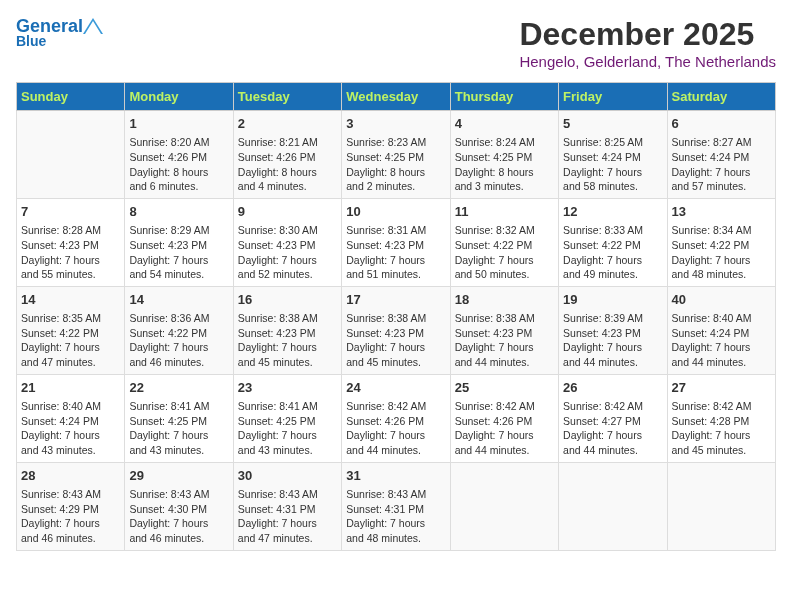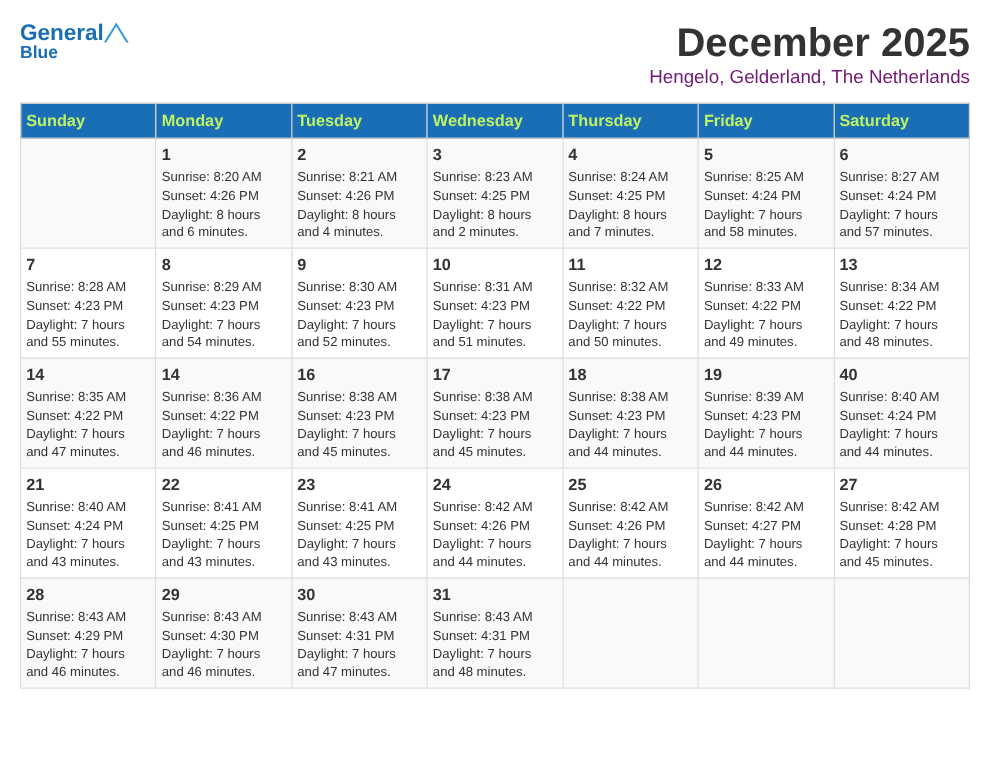--- a/index.html
+++ b/index.html
@@ -23,21 +23,20 @@
     .logo-text {
       font-size: 18px;
       font-weight: bold;
       color: #333;
       line-height: 1.1;
     }
     .logo-text span {
       color: #1a6eb5;
     }
     .title-block {
-      text-align: right;
     }
     .month-title {
       font-size: 32px;
       font-weight: bold;
       color: #333;
     }
     .subtitle {
       font-size: 15px;
       color: #701a75;
     }
@@ -139,21 +138,21 @@
           <div class="day-info">Sunrise: 8:23 AM</div>
           <div class="day-info">Sunset: 4:25 PM</div>
           <div class="day-info">Daylight: 8 hours</div>
           <div class="day-info">and 2 minutes.</div>
         </td>
         <td>
           <span class="day-number">4</span>
           <div class="day-info">Sunrise: 8:24 AM</div>
           <div class="day-info">Sunset: 4:25 PM</div>
           <div class="day-info">Daylight: 8 hours</div>
-          <div class="day-info">and 7 minutes.</div>
+          <div class="day-info">and 3 minutes.</div>
         </td>
         <td>
           <span class="day-number">5</span>
           <div class="day-info">Sunrise: 8:25 AM</div>
           <div class="day-info">Sunset: 4:24 PM</div>
           <div class="day-info">Daylight: 7 hours</div>
           <div class="day-info">and 58 minutes.</div>
         </td>
         <td>
           <span class="day-number">6</span>

